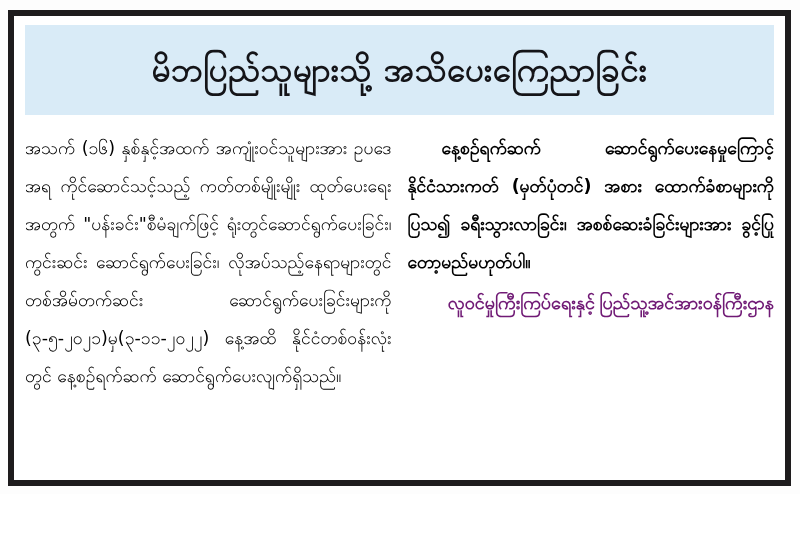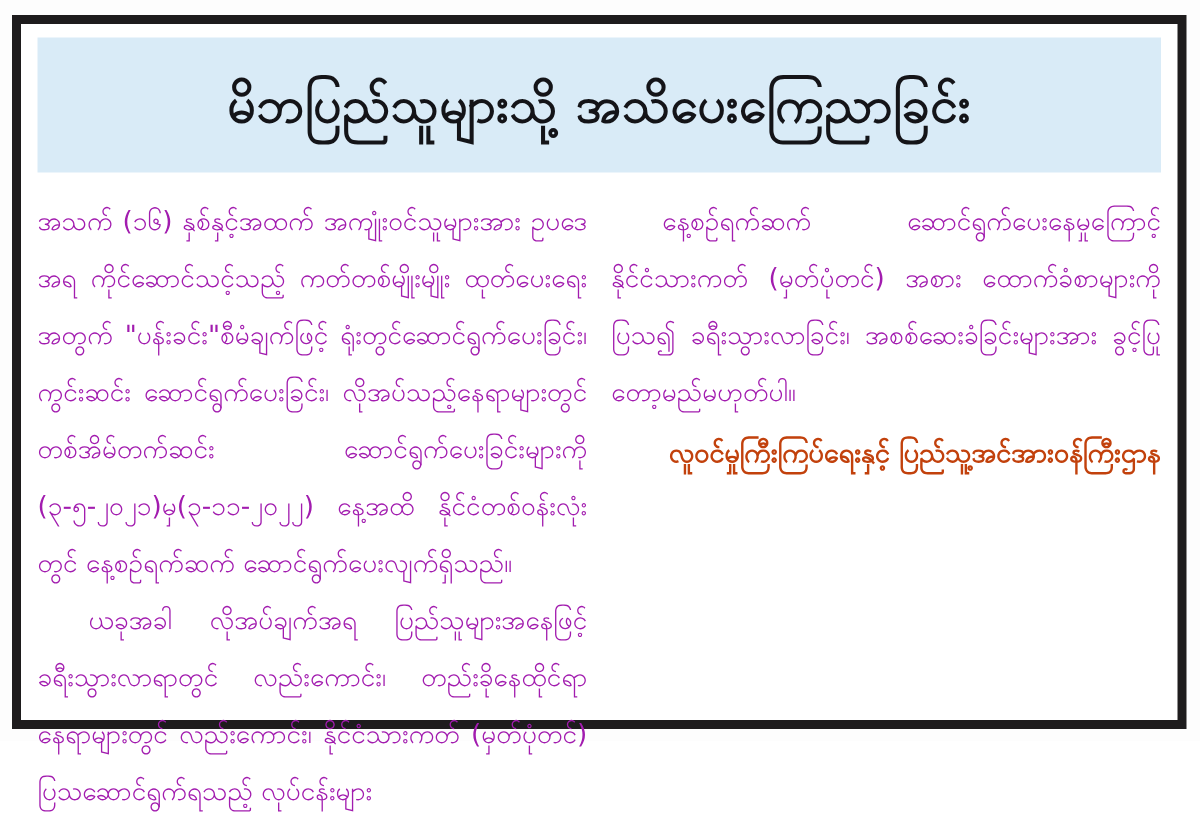--- a/index.html
+++ b/index.html
@@ -60,55 +60,56 @@
   }
 
   .col {
     flex: 1 1 0;
     min-width: 0;
   }
 
   .para {
     font-size: 17.5px;
     line-height: 38px;
-    color: #a21caf;
+    color: #000000;
     text-align: justify;
     text-justify: inter-word;
     letter-spacing: 0px;
     word-break: break-word;
   }
 
   .para.indent {
     text-indent: 34px;
+    font-weight: bold;
   }
 
   .signature {
     font-size: 18px;
     line-height: 40px;
     font-weight: bold;
-    color: #c2410c;
+    color: #701a75;
     text-align: right;
     margin-top: 2px;
+    font-family: Liberation Serif, serif;
   }
 </style>
 </head>
 <body>
 
 <div class="page">
   <div class="frame">
 
     <div class="title-banner">
       <div class="title-text">မိဘပြည်သူများသို့ အသိပေးကြေညာခြင်း</div>
     </div>
 
     <div class="body-columns">
 
       <div class="col">
         <p class="para">အသက် (၁၆) နှစ်နှင့်အထက် အကျုံးဝင်သူများအား ဥပဒေအရ ကိုင်ဆောင်သင့်သည့် ကတ်တစ်မျိုးမျိုး ထုတ်ပေးရေးအတွက် "ပန်းခင်း"စီမံချက်ဖြင့် ရုံးတွင်ဆောင်ရွက်ပေးခြင်း၊ ကွင်းဆင်း ဆောင်ရွက်ပေးခြင်း၊ လိုအပ်သည့်နေရာများတွင် တစ်အိမ်တက်ဆင်း ဆောင်ရွက်ပေးခြင်းများကို (၃-၅-၂၀၂၁)မှ(၃-၁၁-၂၀၂၂) နေ့အထိ နိုင်ငံတစ်ဝန်းလုံးတွင် နေ့စဉ်ရက်ဆက် ဆောင်ရွက်ပေးလျက်ရှိသည်။</p>
-        <p class="para indent">ယခုအခါ လိုအပ်ချက်အရ ပြည်သူများအနေဖြင့် ခရီးသွားလာရာတွင် လည်းကောင်း၊ တည်းခိုနေထိုင်ရာ နေရာများတွင် လည်းကောင်း၊ နိုင်ငံသားကတ် (မှတ်ပုံတင်) ပြသဆောင်ရွက်ရသည့် လုပ်ငန်းများ</p>
       </div>
 
       <div class="col">
         <p class="para indent">နေ့စဉ်ရက်ဆက် ဆောင်ရွက်ပေးနေမှုကြောင့် နိုင်ငံသားကတ် (မှတ်ပုံတင်) အစား ထောက်ခံစာများကို ပြသ၍ ခရီးသွားလာခြင်း၊ အစစ်ဆေးခံခြင်းများအား ခွင့်ပြုတော့မည်မဟုတ်ပါ။</p>
         <div class="signature">လူဝင်မှုကြီးကြပ်ရေးနှင့် ပြည်သူ့အင်အားဝန်ကြီးဌာန</div>
       </div>
 
     </div>
   </div>
 </div>

